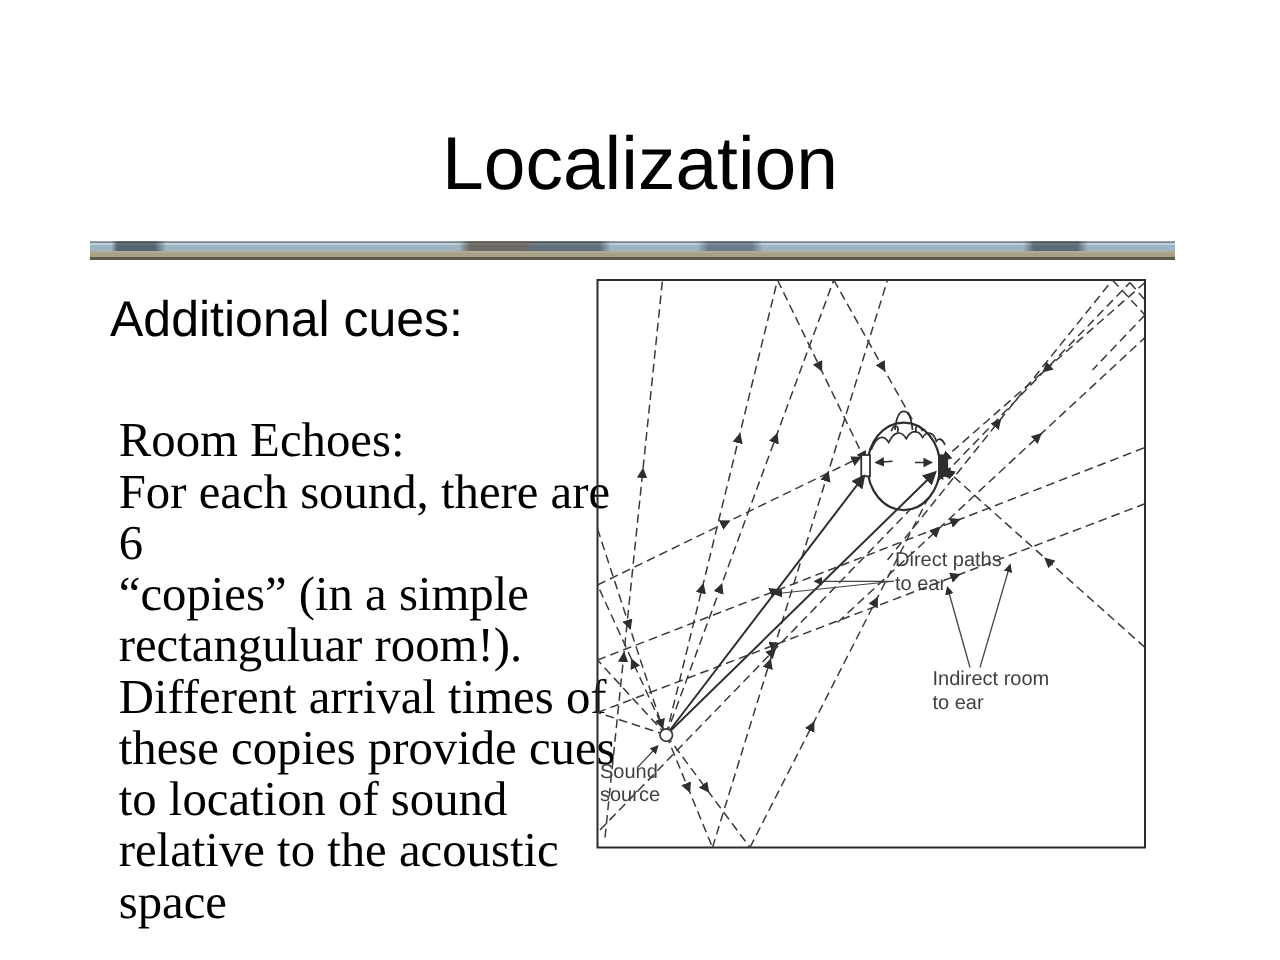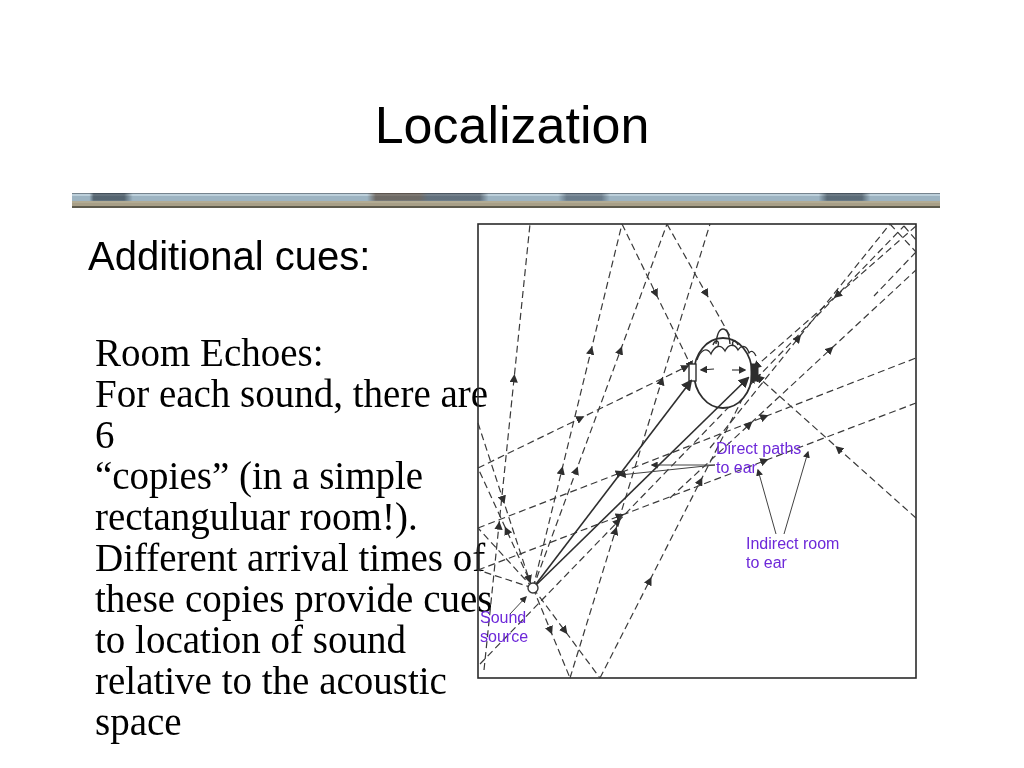--- a/index.html
+++ b/index.html
@@ -2,21 +2,21 @@
 <html><head>
 <meta charset="utf-8">
 <style>
   html,body{margin:0;padding:0;background:#888;}
   .slide{
     position:relative; width:1024px; height:768px; background:#ffffff;
     overflow:hidden; font-family:"Liberation Sans",sans-serif;
   }
   .title{
     position:absolute; left:0; top:96px; width:1024px;
-    text-align:center; font-size:52px; line-height:1.15; font-weight:400;
+    text-align:center; font-size:60px; line-height:1.15; font-weight:400;
     color:#000; letter-spacing:0px;
   }
   .divider{
     position:absolute; left:72px; top:193px; width:868px; height:15px;
     background:
       linear-gradient(90deg,
         rgba(0,0,0,0) 0 2%, rgba(25,35,45,.55) 2.5% 6%, rgba(0,0,0,0) 7% 34%,
         rgba(70,45,25,.55) 35% 40%, rgba(25,30,40,.45) 41% 47%, rgba(0,0,0,0) 48% 56%,
         rgba(30,40,55,.40) 57% 61%, rgba(0,0,0,0) 62% 86%,
         rgba(25,35,45,.50) 87% 91%, rgba(0,0,0,0) 92%) top/100% 52% no-repeat,
@@ -29,21 +29,21 @@
     font-size:40px; line-height:1.2; color:#000;
   }
   .body-text{
     position:absolute; left:95px; top:332px; width:420px;
     font-family:"Liberation Serif",serif; font-size:39px; line-height:41px;
     color:#000; white-space:pre-line;
   }
   .figure{ position:absolute; left:470px; top:218px; width:460px; height:470px; }
   .figure svg{ position:absolute; left:0; top:0; }
   .lbl{
-    position:absolute; font-size:16px; line-height:19px; color:#6d28d9;
+    position:absolute; font-size:16px; line-height:19px; color:#404040;
     white-space:pre-line; font-family:"Liberation Sans",sans-serif;
   }
   #lbl-direct{ left:246px; top:221px; }
   #lbl-indirect{ left:276px; top:316px; }
   #lbl-source{ left:10px; top:390px; }
 </style>
 </head>
 <body>
 
 <div class="slide" style="--sky: #bccfda; --ground: #b2ab93; --edge: #5d5a4c;">

